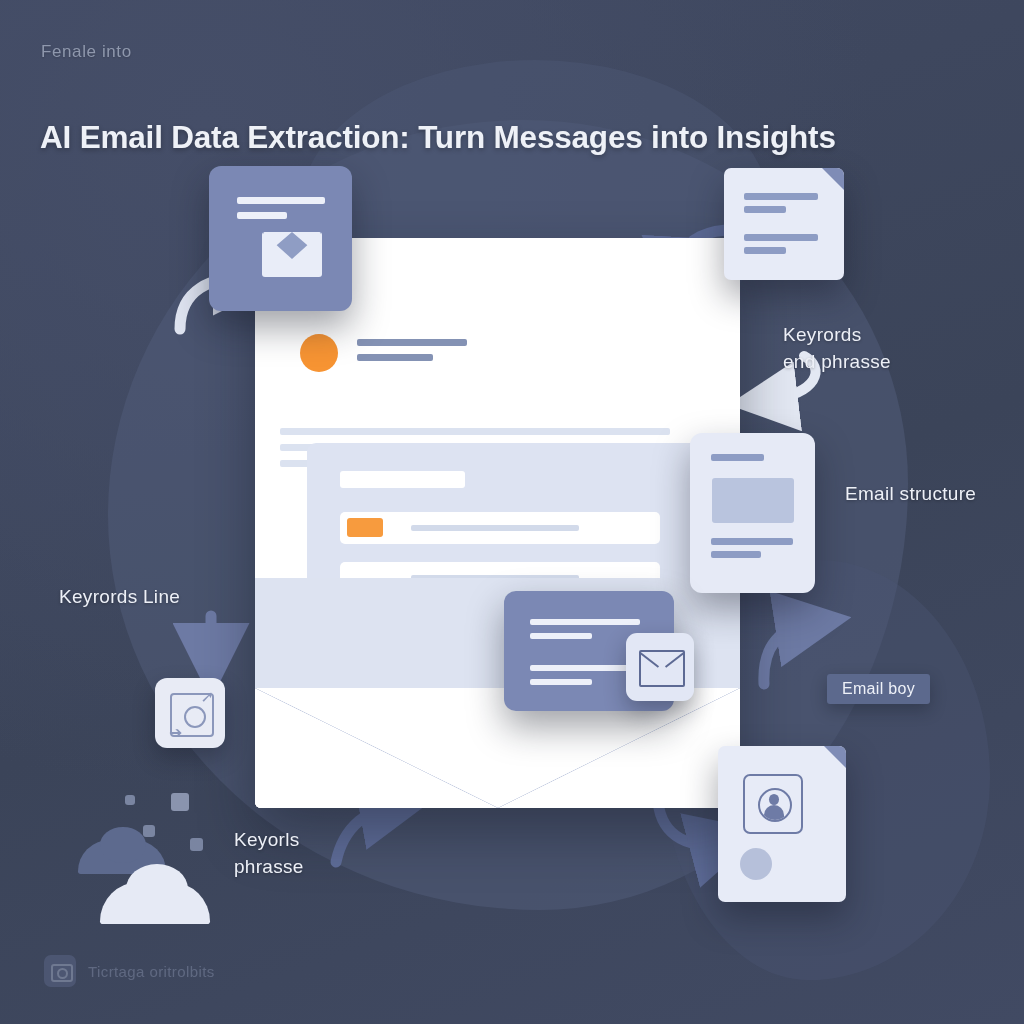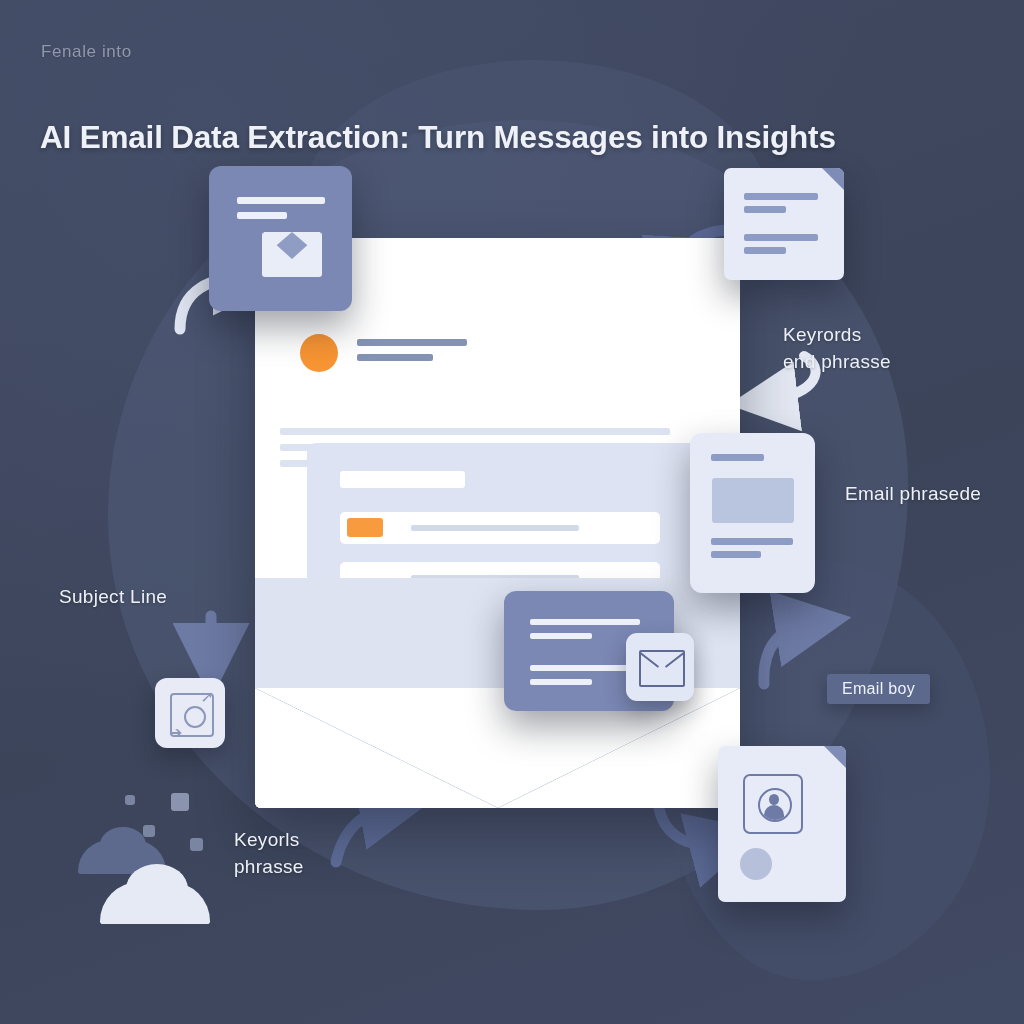--- a/index.html
+++ b/index.html
@@ -753,27 +753,31 @@
   <div class="scan-chip">
     <div class="scan-frame">
       <div class="scan-circle"></div>
       <span class="scan-arrow up">➚</span>
       <span class="scan-arrow dn">➔</span>
     </div>
   </div>
 
   <div class="label" id="lbl-keywords-right">Keyrords
 end phrasse</div>
-  <div class="label" id="lbl-structure">Email phrasede</div>
-  <div class="label" id="lbl-subject">Subject Line</div>
+  <div class="label" id="lbl-structure">Email structure</div>
+  <div class="label" id="lbl-subject">Keyrords Line</div>
   <div class="label" id="lbl-keywords-left">Keyorls
 phrasse</div>
   <div class="badge">Email boy</div>
 
   <div class="cloud cloud-small"></div>
   <div class="cloud cloud-big"></div>
   <div class="sparkle sp1"></div>
   <div class="sparkle sp2"></div>
   <div class="sparkle sp3"></div>
   <div class="sparkle sp4"></div>
 
+  <div class="watermark">
+    <div class="wm-icon"></div>
+    <div class="wm-text">Ticrtaga oritrolbits</div>
+  </div>
 
 </div>
 
 </body></html>

